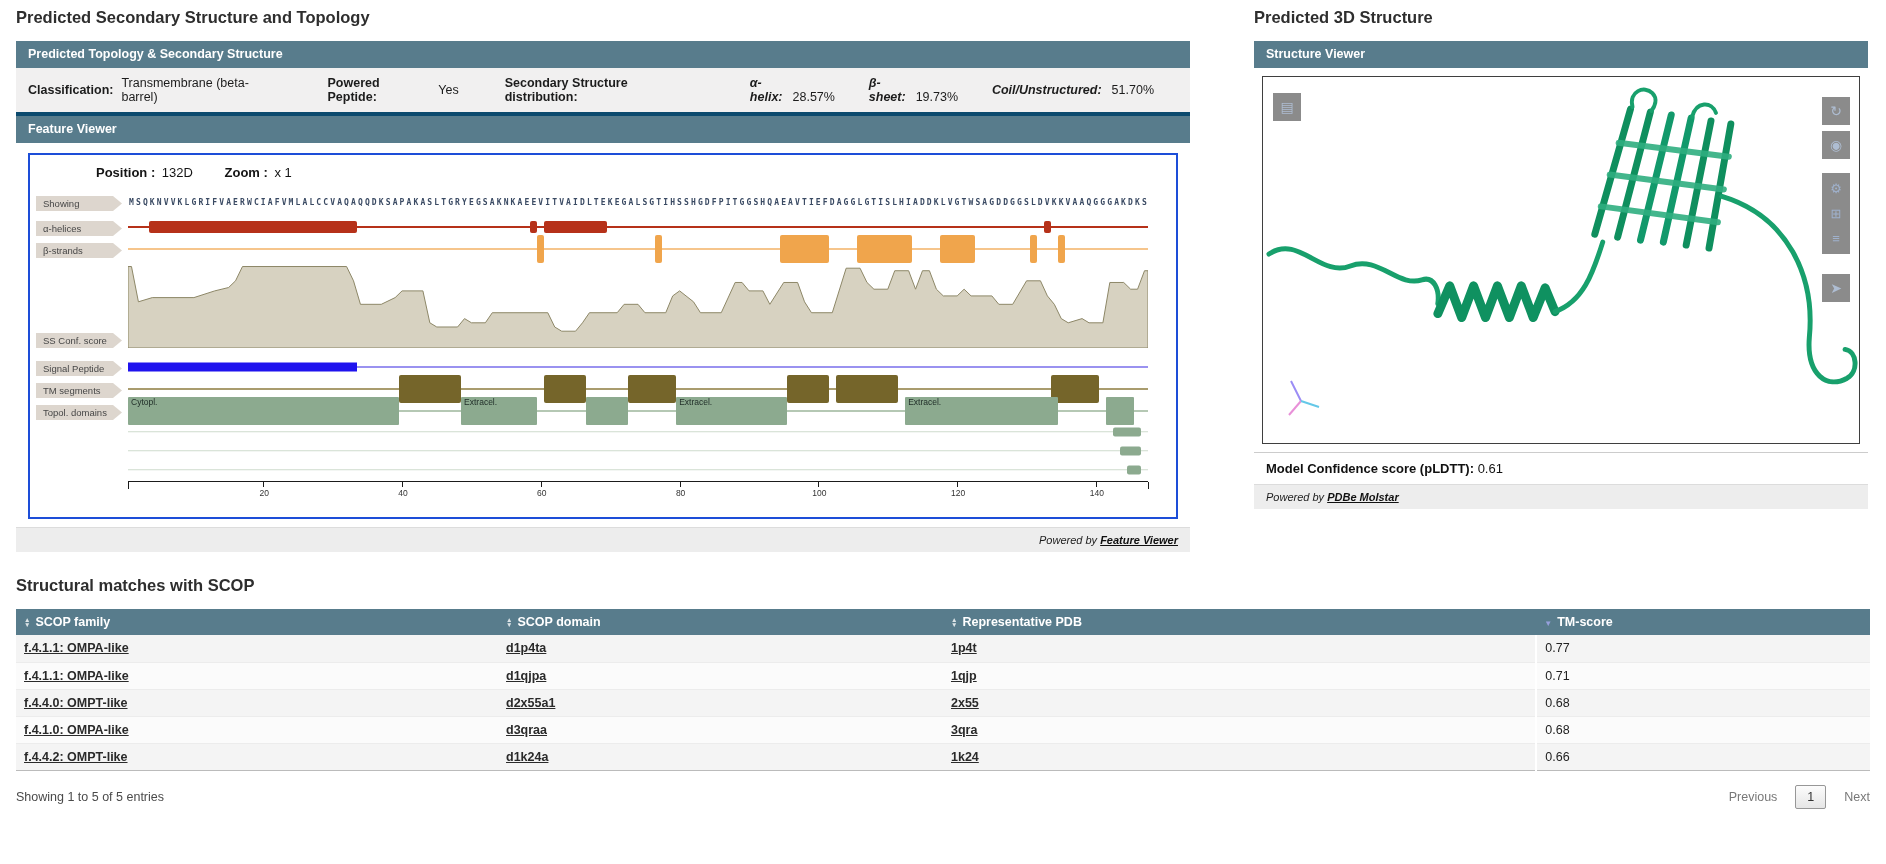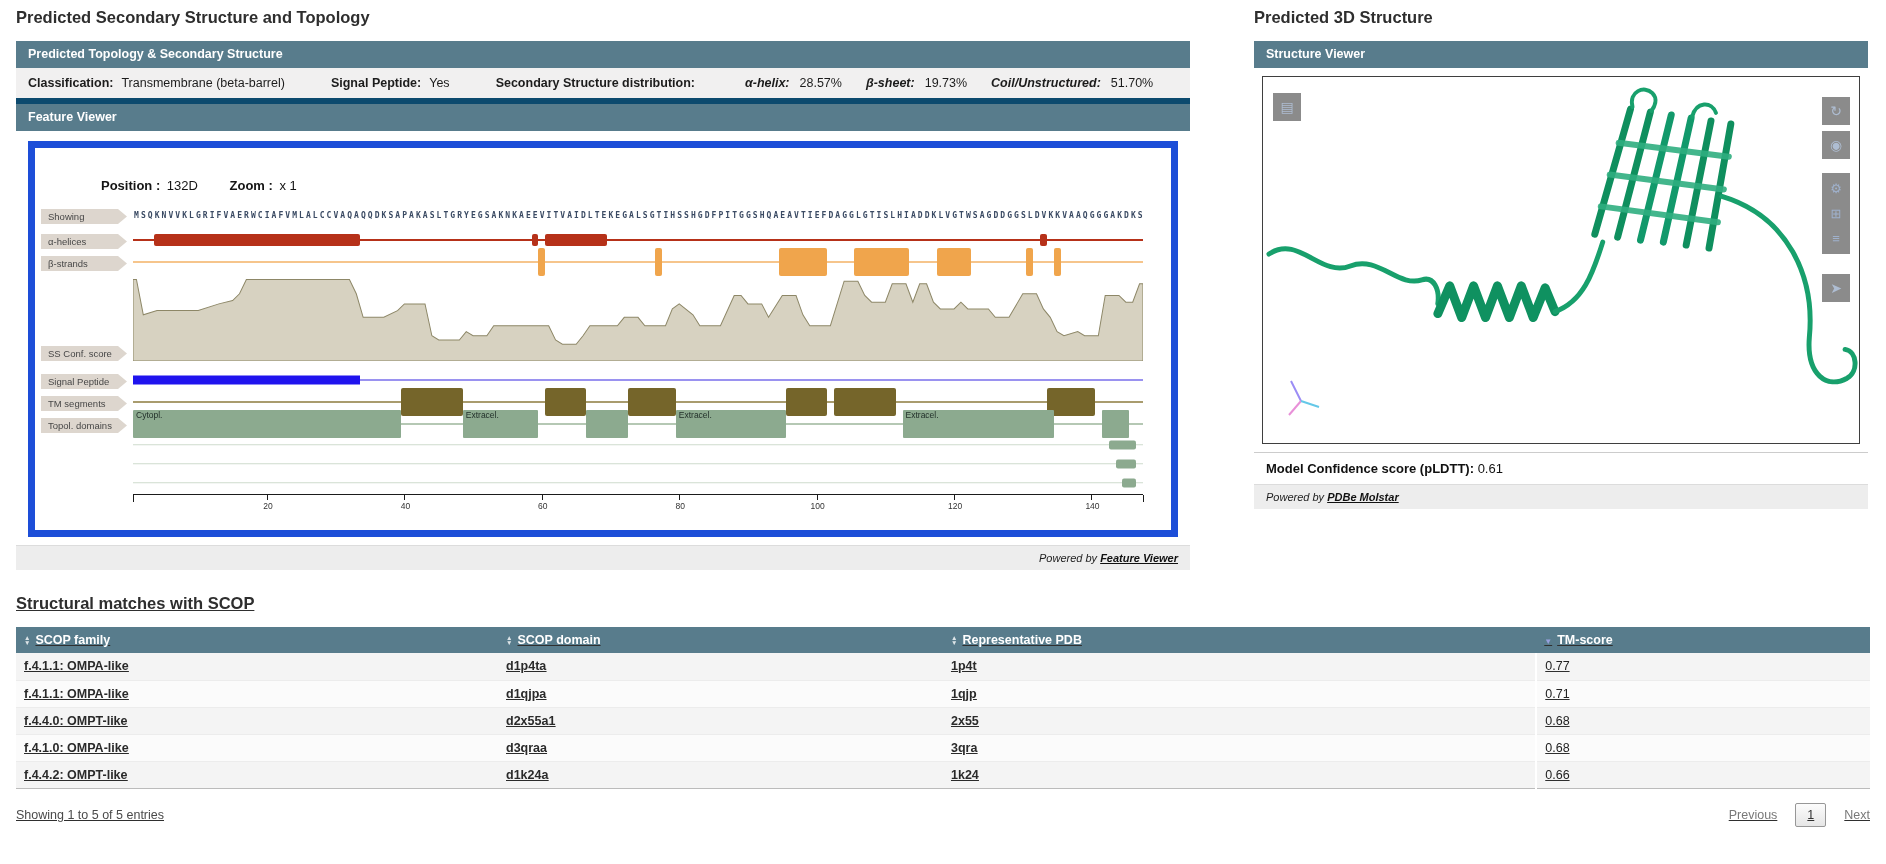--- a/index.html
+++ b/index.html
@@ -19,29 +19,29 @@
     font-family:"Liberation Sans",sans-serif;color:#2f2f2f;position:relative;
   }
   .page{padding:8px 16px 0;}
   h1{font-size:20px;font-weight:600;color:#2e2e2e;margin-bottom:22px;letter-spacing:.2px;}
   h2{font-size:16.5px;font-weight:600;color:#2e2e2e;margin-bottom:14px;}
   .cols{display:flex;gap:64px;align-items:flex-start;}
   .left-col{width:1174px;flex:none;}
   .right-col{width:614px;flex:none;}
 
   .panel-header{background:var(--accent);color:#fff;font-size:12.5px;font-weight:700;padding:6px 12px;line-height:15px;}
-  .info-row{background:#f1f0f0;display:flex;align-items:center;padding:8px 12px;font-size:12.5px;color:#1c1c1c;border-bottom:6px solid #0c4a6e;}
+  .info-row{background:#f1f0f0;display:flex;align-items:center;padding:8px 12px;font-size:12.5px;color:#1c1c1c;border-bottom:4px solid #0c4a6e;}
   .info-row b{font-weight:700;margin-right:8px;}
   .info-row .val{margin-right:46px;}
   .dist{font-style:italic;margin-left:42px;margin-right:24px;}
   .dist b{font-style:italic;font-weight:700;}
   .dist .dv{font-style:normal;font-weight:400;margin-left:2px;}
 
   .fv-body{background:#fff;padding:10px 12px 8px;}
-  .fv-inner{border:7px solid #1d4ed8;padding:24px 28px 6px 6px;}
+  .fv-inner{border:2px solid #1d4ed8;padding:4px 28px 6px 6px;}
   .fv-status{margin:6px 0 14px 60px;font-size:13px;color:#141414;}
   .fv-status b{font-weight:700;}
   .fv-status .zoom{margin-left:28px;}
   .fv-status .v{font-weight:400;margin-left:3px;}
 
   .trow{display:flex;align-items:center;margin:4px 0;}
   .tlabel{width:92px;flex:none;}
   .chev{display:inline-block;background:#ddd6ce;color:#474747;font-size:9.5px;line-height:11px;padding:2px 12px 2px 7px;min-width:86px;
         clip-path:polygon(0 0,calc(100% - 9px) 0,100% 50%,calc(100% - 9px) 100%,0 100%);}
   .tplot{position:relative;flex:1;height:15px;}
@@ -87,21 +87,21 @@
   .vcol{position:absolute;right:9px;top:20px;display:flex;flex-direction:column;gap:6px;}
   .vgroup{background:#8b8b8b;display:flex;flex-direction:column;gap:10px;padding:8px 0;margin-top:8px;}
   .vgroup .gicon{width:28px;text-align:center;color:#9fb1cc;font-size:13px;}
   .vbtn-select{margin-top:14px;}
   .protein{position:absolute;inset:0;width:100%;height:100%;}
   .axes-widget{position:absolute;left:22px;bottom:22px;}
 
   .conf-row{background:#fff;border-top:1px solid #ccc;padding:8px 12px;font-size:13px;color:#111;}
   .conf-row b{font-weight:700;}
 
-  .scop-section{margin-top:24px;text-decoration:underline;}
+  .scop-section{margin-top:24px;}
   table{width:100%;border-collapse:collapse;font-size:12.5px;}
   thead th{background:var(--accent);color:#fff;text-align:left;font-weight:700;padding:6px 8px;height:26px;}
   th .sorters{display:inline-flex;flex-direction:column;vertical-align:middle;margin-right:5px;line-height:4.5px;font-size:6.5px;color:rgba(255,255,255,.8);}
   th .sort-desc{color:#97a0dd;font-size:8px;margin-right:5px;}
   tbody td{padding:6px 8px;height:27px;color:#222;}
   tbody tr:nth-child(odd) td{background:#f4f4f4;}
   tbody tr:nth-child(even) td{background:#fbfbfb;}
   tbody tr{border-bottom:1px solid #ececec;}
   tbody tr:last-child{border-bottom:1px solid #bbb;}
   td.tmcell{border-left:2px solid #fff;}
@@ -122,21 +122,21 @@
 
     <div class="left-col">
       <h2>Predicted Secondary Structure and Topology</h2>
 
       <div class="panel">
         <div class="panel-header">Predicted Topology &amp; Secondary Structure</div>
 
         <div class="info-row">
           <b>Classification:</b>
           <span class="val">Transmembrane (beta-barrel)</span>
-          <b>Signal Peptide:</b>
+          <b>Powered Peptide:</b>
           <span class="val">Yes</span>
           <b>Secondary Structure distribution:</b>
           <span class="dist"><b>α-helix:</b><span class="dv">28.57%</span></span>
           <span class="dist" style="margin-left:0"><b>β-sheet:</b><span class="dv">19.73%</span></span>
           <span class="dist" style="margin-left:0"><b>Coil/Unstructured:</b><span class="dv">51.70%</span></span>
         </div>
 
         <div class="panel-header">Feature Viewer</div>
 
         <div class="fv-body">

